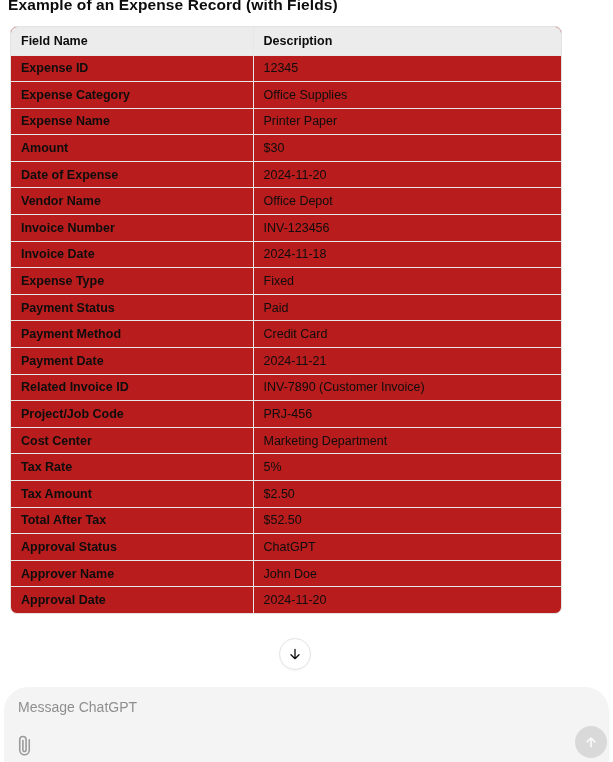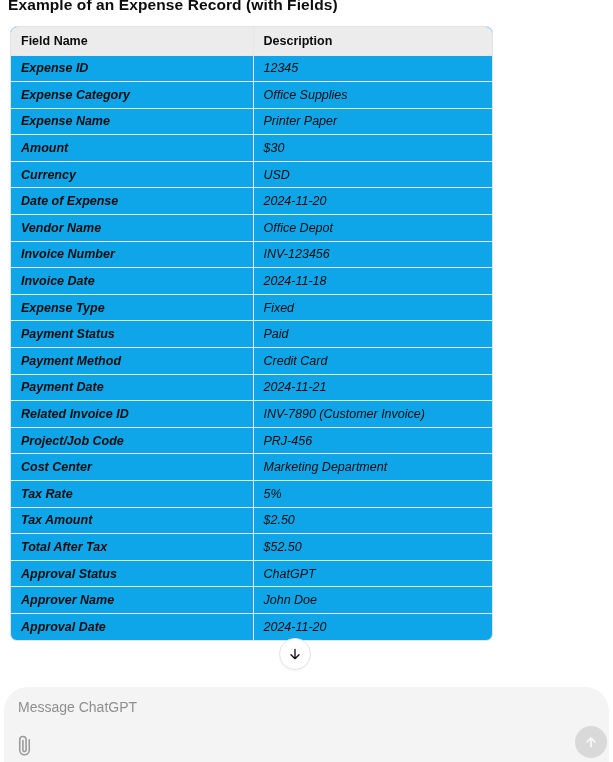--- a/index.html
+++ b/index.html
@@ -29,25 +29,25 @@
     position:absolute;
     left:8px; top:-4px;
     font-size:15.5px;
     font-weight:700;
     letter-spacing:0.1px;
     white-space:nowrap;
   }
   .table-wrap{
     position:absolute;
     left:10px; top:26px;
-    width:483px;
+    width:552px;
     border:1px solid var(--table-border);
     border-radius:7px;
     overflow:hidden;
-    background:#0ea5e9;
+    background:#b91c1c;
   }
   table{
     width:100%;
     border-collapse:collapse;
     table-layout:fixed;
   }
   th,td{
     text-align:left;
     vertical-align:middle;
     padding:0 10px;
@@ -58,21 +58,20 @@
   thead th{
     height:28px;
     background:var(--header-bg);
     font-weight:600;
   }
   thead th:first-child{width:242px;}
   tbody td{
     height:26.6px;
     border-top:1px solid var(--row-line);
     font-weight:400;
-    font-style:italic;
   }
   tbody td:first-child{
     font-weight:600;
   }
   th + th, td + td{
     border-left:1px solid var(--row-line);
   }
   .scroll-btn{
     position:absolute;
     left:279px; top:638px;
@@ -149,24 +148,20 @@
           <td>Expense Category</td>
           <td>Office Supplies</td>
         </tr>
         <tr>
           <td>Expense Name</td>
           <td>Printer Paper</td>
         </tr>
         <tr>
           <td>Amount</td>
           <td>$30</td>
-        </tr>
-        <tr>
-          <td>Currency</td>
-          <td>USD</td>
         </tr>
         <tr>
           <td>Date of Expense</td>
           <td>2024-11-20</td>
         </tr>
         <tr>
           <td>Vendor Name</td>
           <td>Office Depot</td>
         </tr>
         <tr>

